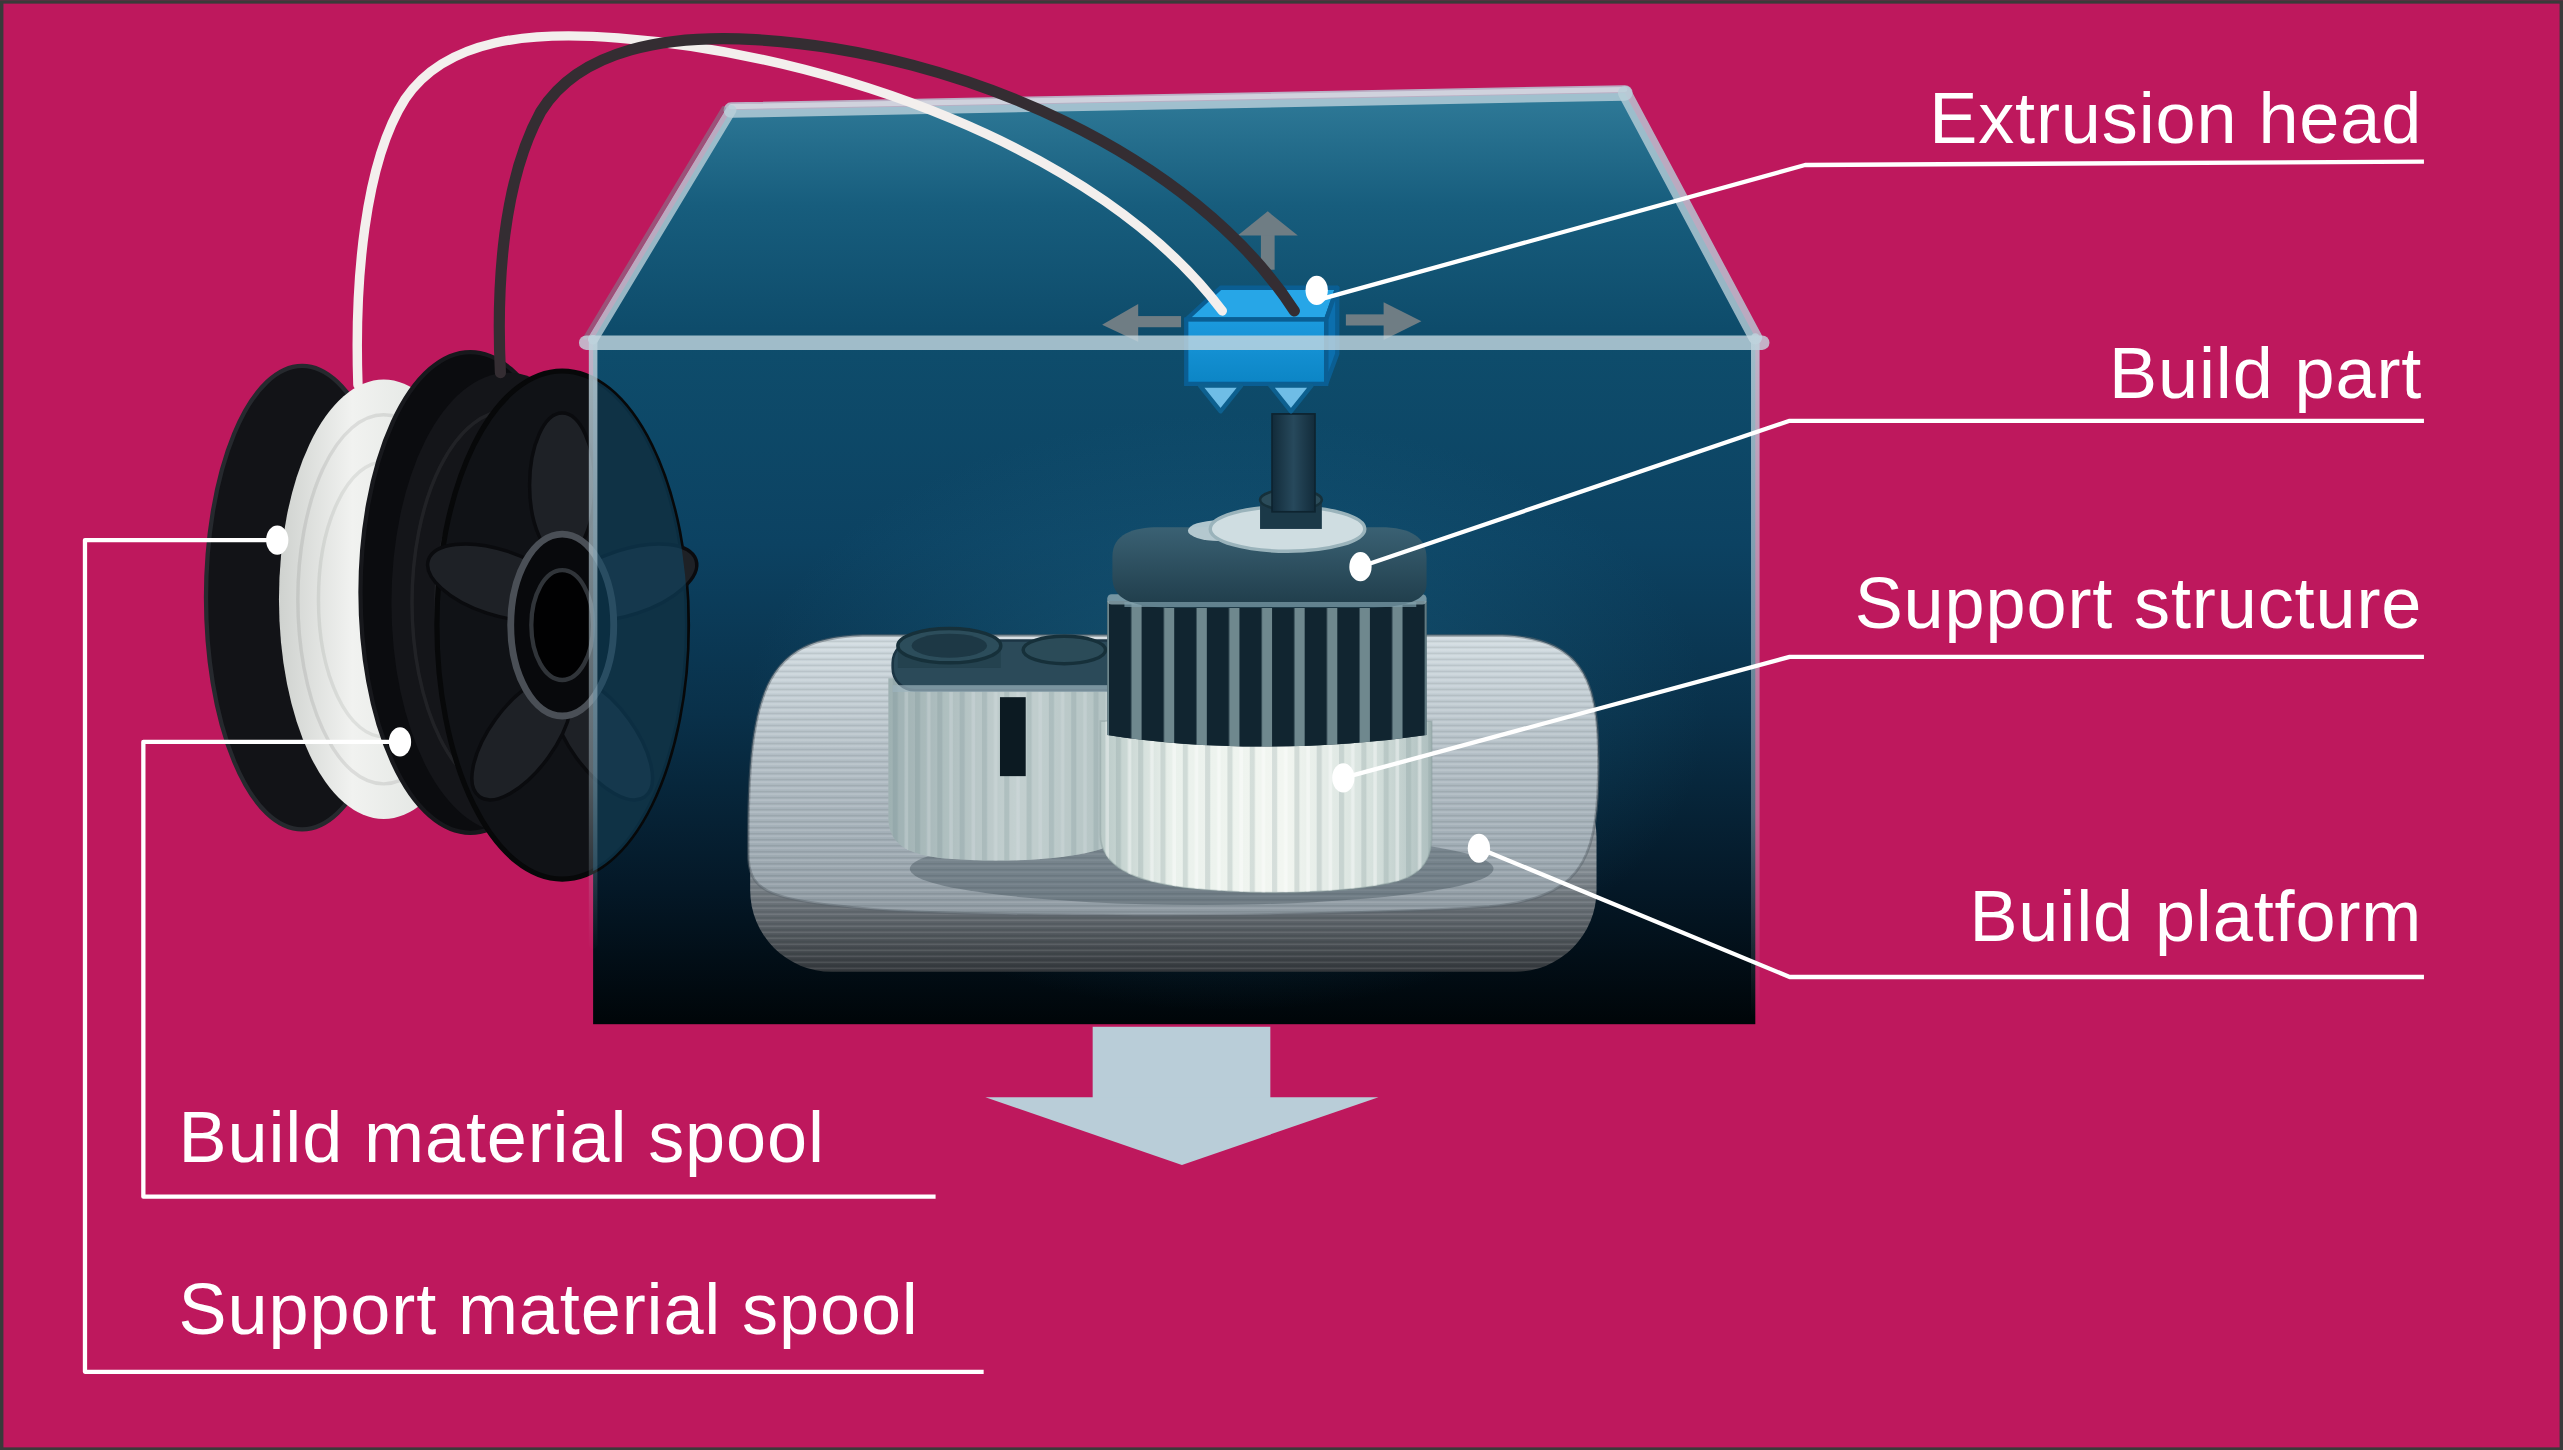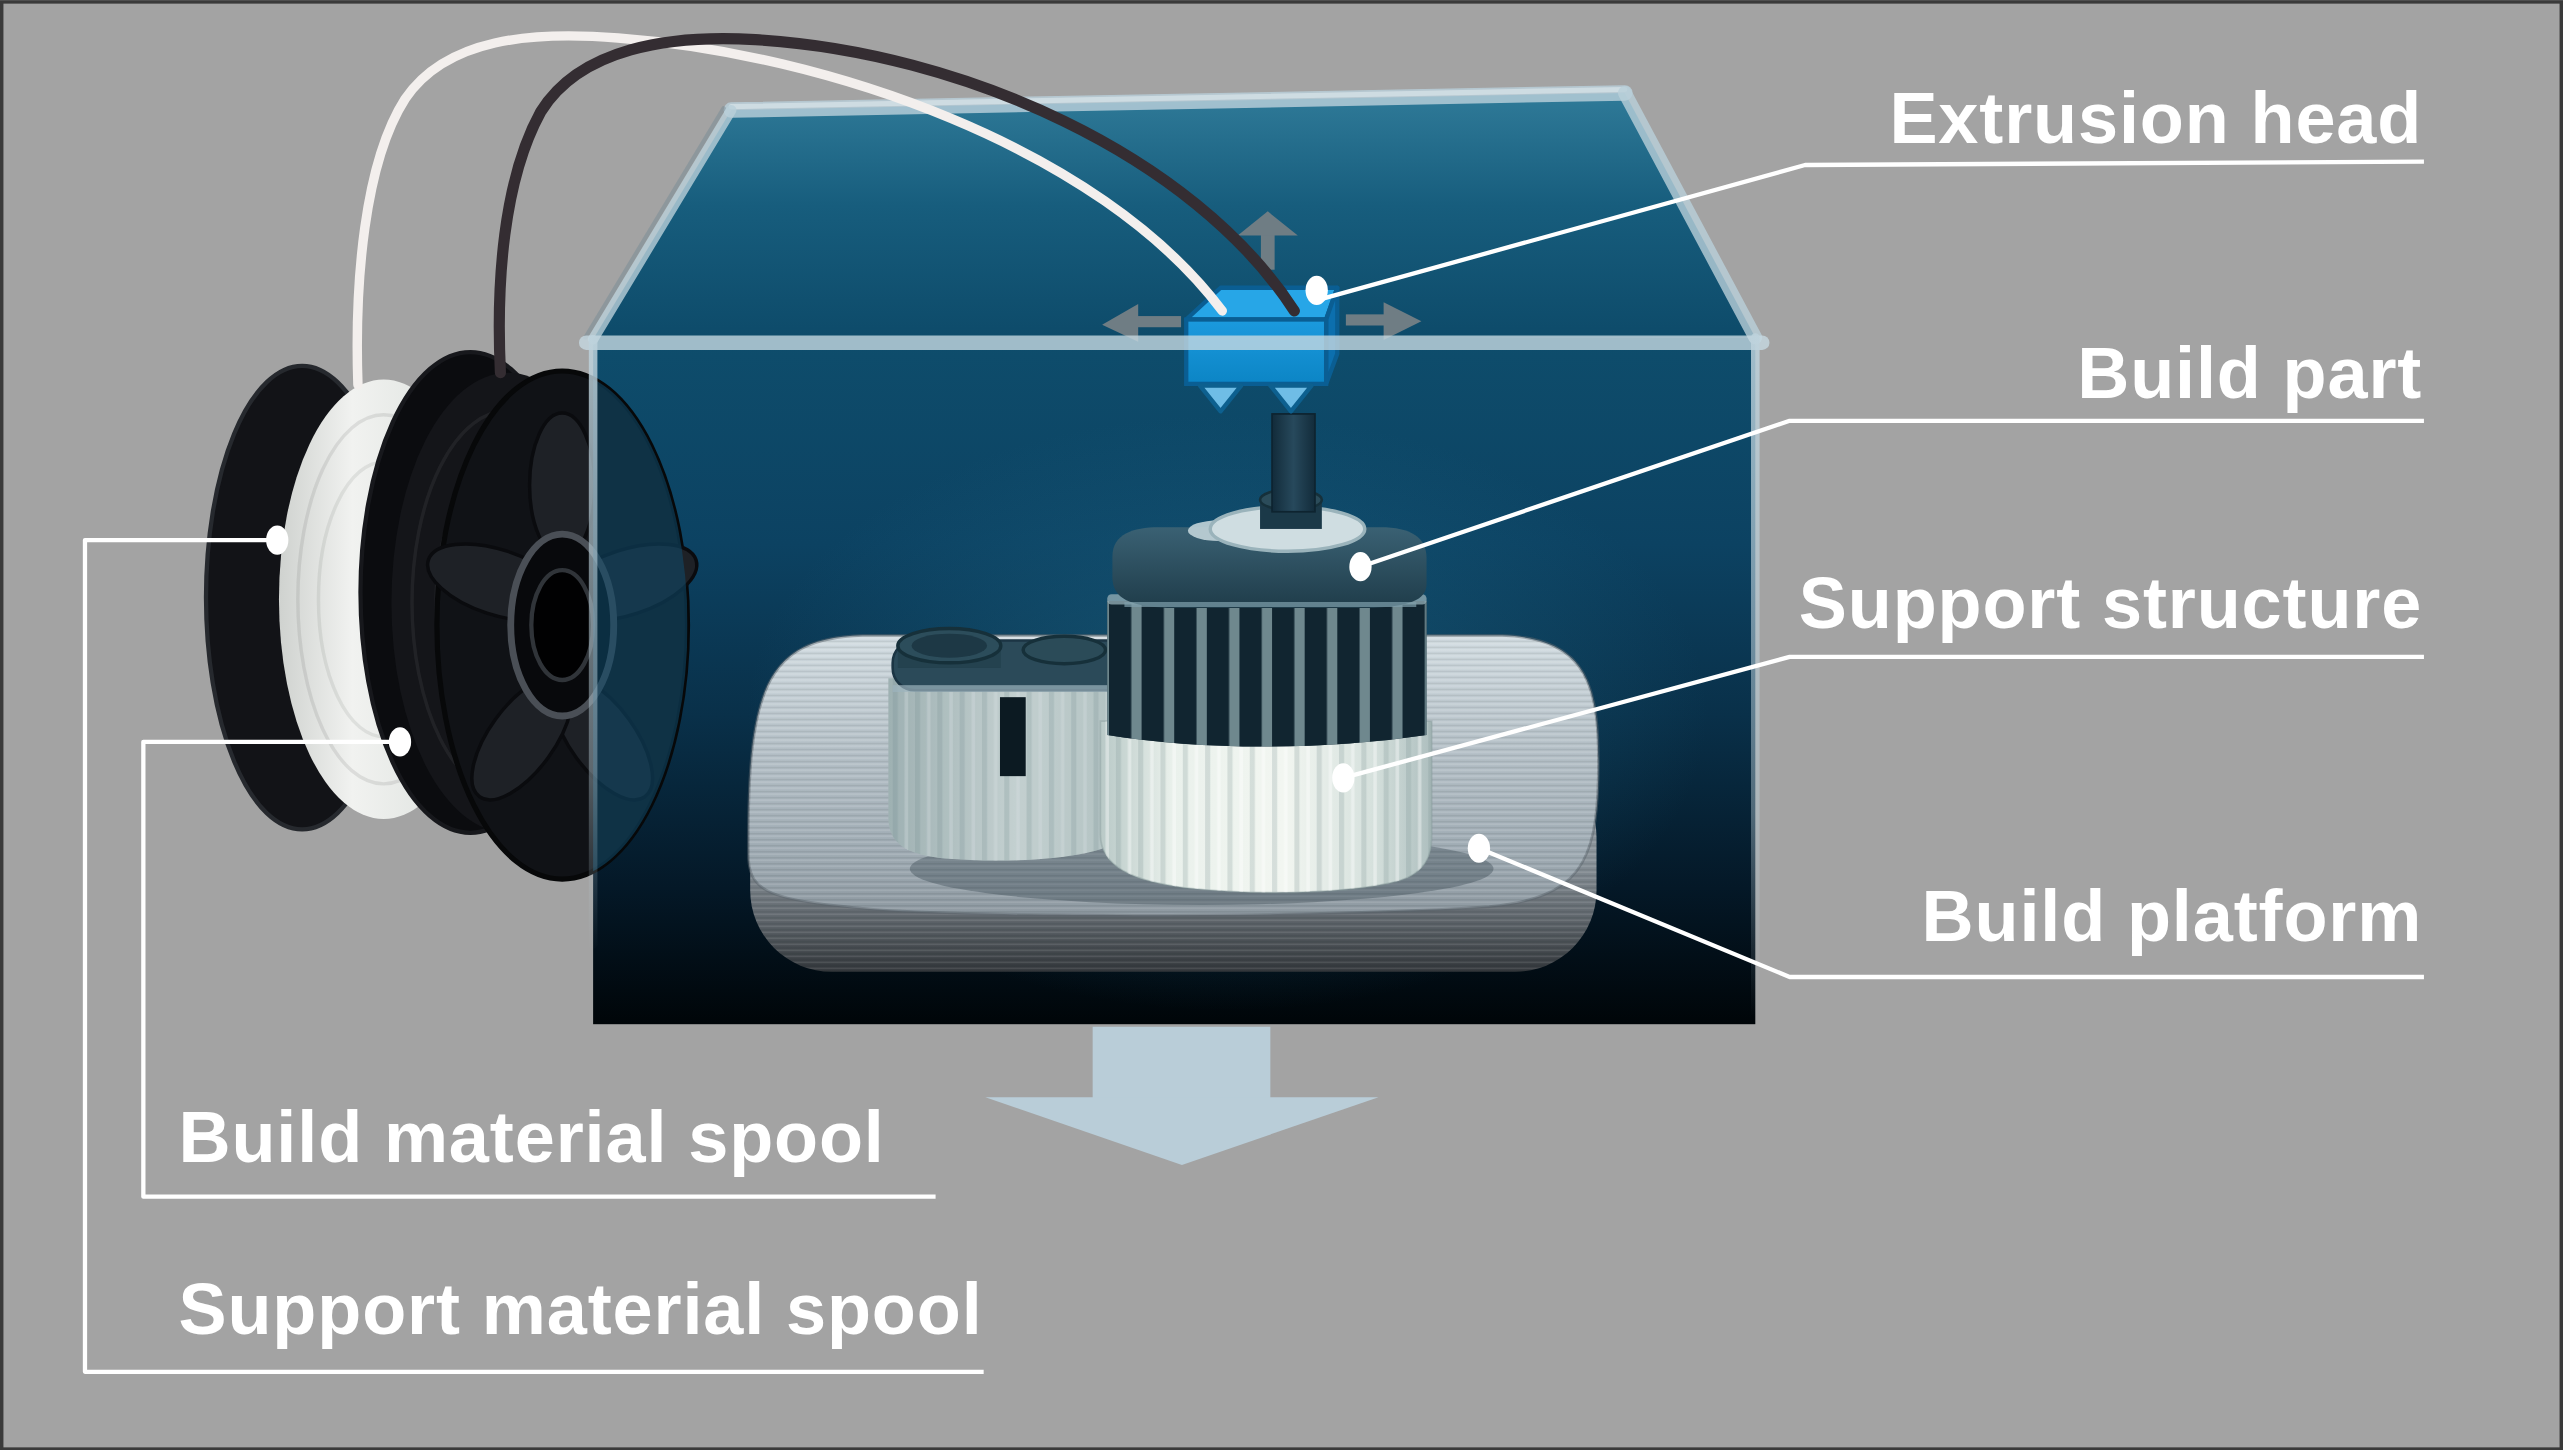--- a/index.html
+++ b/index.html
@@ -1,17 +1,17 @@
 <!DOCTYPE html>
 <html style="font-size:13.7px"><head>
 <meta charset="utf-8">
 <style>
   html,body{margin:0;padding:0;background:#000;}
-  .stage{position:relative;width:2563px;height:1451px;background:#a3a3a3;overflow:hidden;
-         font-family:"Liberation Sans",sans-serif;font-weight:bold;}
+  .stage{position:relative;width:2563px;height:1451px;background:#be185d;overflow:hidden;
+         font-family:"Liberation Sans",sans-serif;}
   .stage svg{position:absolute;left:0;top:0;}
   svg text{fill:#fff;font-family:"Liberation Sans",sans-serif;font-size:84px;letter-spacing:1px;}
 </style>
 </head>
 <body>
 
 <div class="stage">
 <svg viewBox="0 0 2986 1690" width="2563" height="1451">
   <defs>
     <linearGradient id="gradTop" gradientUnits="userSpaceOnUse" x1="0" y1="110" x2="0" y2="398">

